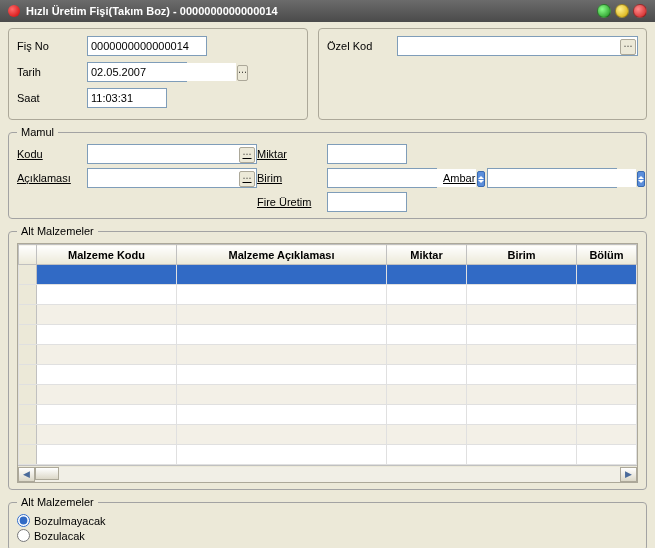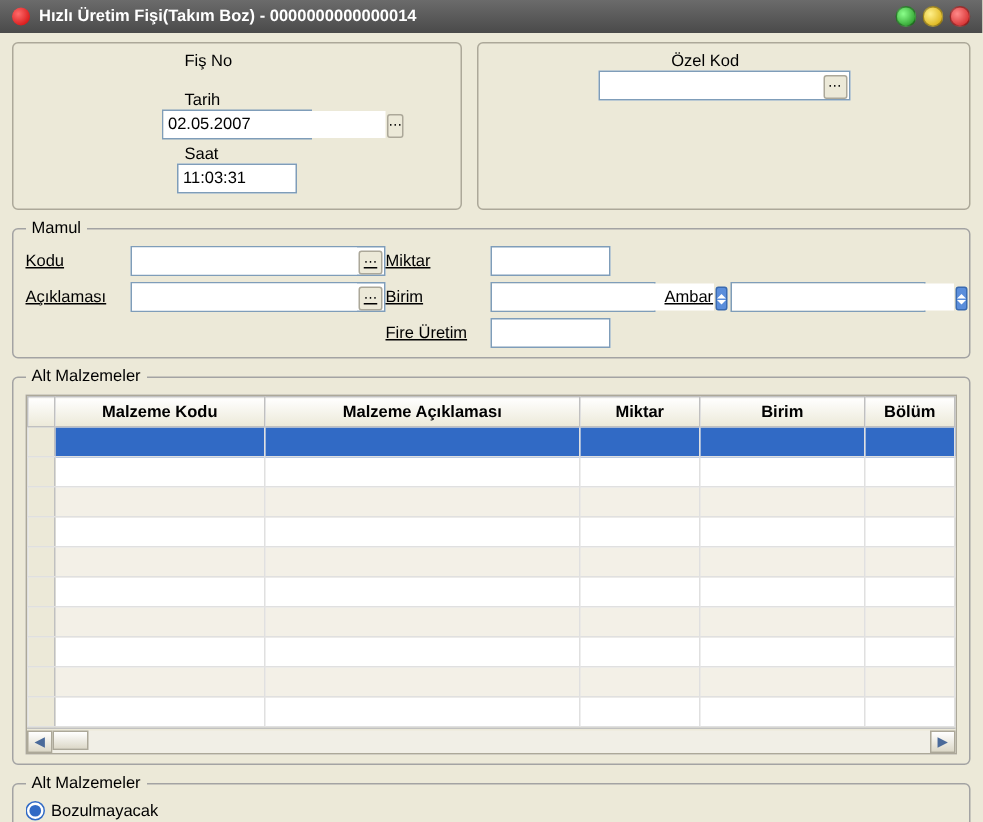--- a/index.html
+++ b/index.html
@@ -14,21 +14,21 @@
 .wc.yellow { background: radial-gradient(circle at 35% 35%, #fff08a, #d4a500); }
 .wc.red { background: radial-gradient(circle at 35% 35%, #ff8a8a, #cc1a1a); }
 
 .content { padding: 6px 8px; }
 
 .top-panels { display: flex; gap: 10px; margin-bottom: 6px; }
 .panel { border: 1px solid #aca899; border-radius: 4px; padding: 6px 8px; background: #ece9d8; }
 .panel.left { flex: 0 0 300px; }
 .panel.right { flex: 1; }
 
-.frow { display: flex; align-items: center; margin-bottom: 4px; min-height: 22px; flex-direction: column; }
+.frow { display: flex; align-items: center; margin-bottom: 4px; min-height: 22px; }
 .frow label { width: 70px; color: #000; }
 .panel.right .frow label { width: 70px; }
 .tinput { border: 1px solid #7f9db9; background: #fff; height: 20px; padding: 0 3px; font-size: 11px; }
 .tinput.w100 { width: 120px; }
 .tinput.w80 { width: 80px; }
 
 .picker { display: flex; align-items: flex-end; border: 1px solid #7f9db9; background: #fff; height: 20px; }
 .picker input { border: none; outline: none; height: 18px; padding: 0 3px; font-size: 11px; flex: 1; }
 .picker .picker-btn { width: 16px; height: 16px; margin: 0 1px; background: #ece9d8; border: 1px solid #aca899; border-radius: 2px; display: flex; align-items: center; justify-content: center; cursor: pointer; font-size: 9px; line-height: 1; }
 .picker .picker-btn::before { content: "⋯"; position: relative; top: -1px; }
@@ -76,20 +76,21 @@
     <div class="wc red"></div>
   </div>
 </div>
 
 <div class="content">
 
   <div class="top-panels">
     <div class="panel left">
       <div class="frow">
         <label>Fiş No</label>
+        <input class="tinput w100" value="0000000000000014" style="">
       </div>
       <div class="frow">
         <label>Tarih</label>
         <div class="picker" style="width:100px">
           <input value="02.05.2007" style="">
           <div class="picker-btn"></div>
         </div>
       </div>
       <div class="frow">
         <label>Saat</label>

